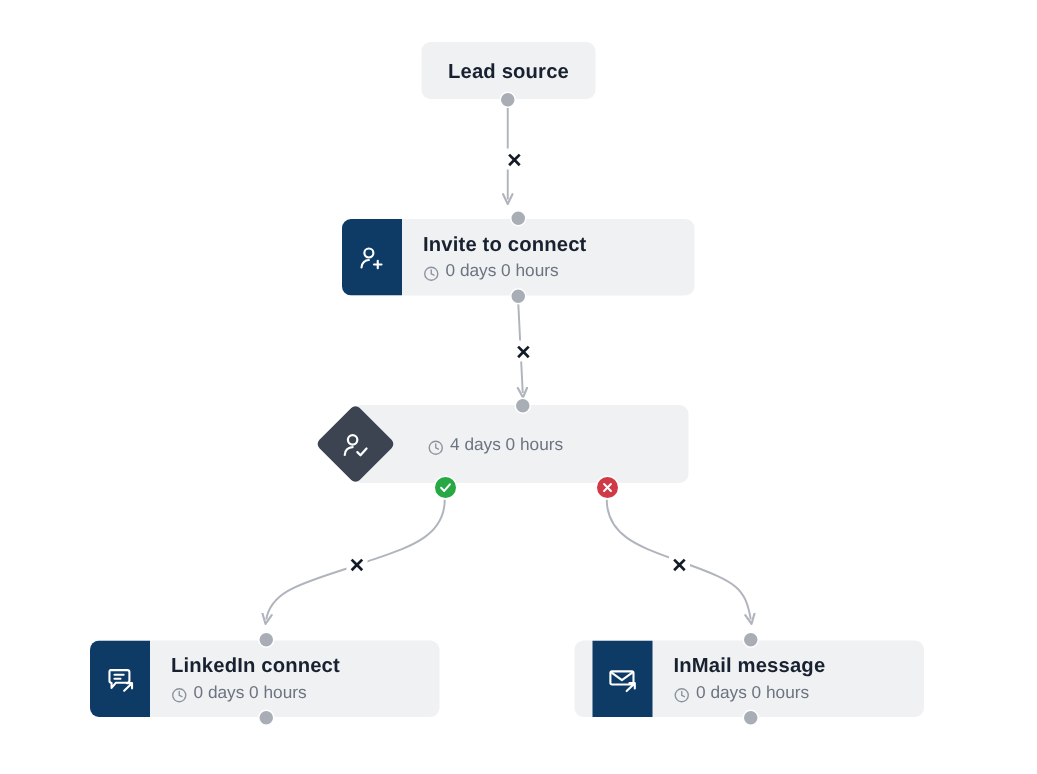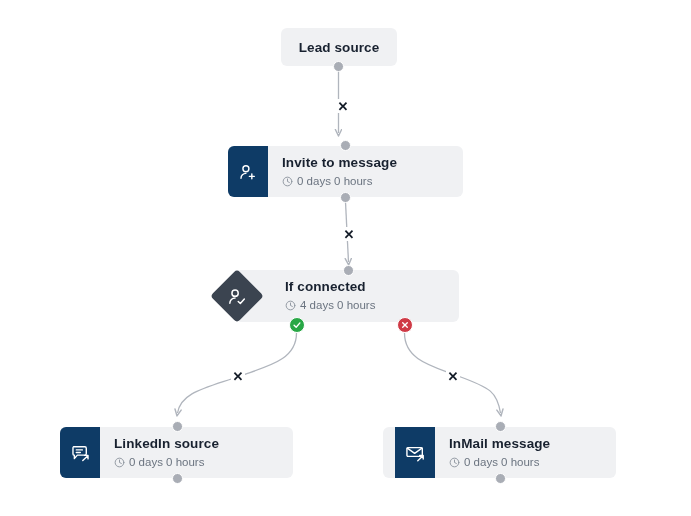--- a/index.html
+++ b/index.html
@@ -64,21 +64,21 @@
     font-weight: bold;
     color: #18212f;
     letter-spacing: 0.1px;
     line-height: 1.25;
   }
   .node-sub {
     margin-top: 3px;
     font-size: 11.5px;
     color: #6b7480;
     display: flex;
-    align-items: center;
+    align-items: flex-end;
     gap: 4px;
     line-height: 1.2;
   }
   .plain-title {
     font-size: 13.5px;
     font-weight: bold;
     color: #18212f;
     letter-spacing: 0.1px;
   }
   .clock-icon {
@@ -188,38 +188,37 @@
 
   <div class="node" style="left:228px; top:146px; width:235px; height:51px;">
     <div class="node-icon">
       <svg width="20" height="20" viewBox="0 0 24 24" fill="none" stroke="#ffffff" stroke-width="1.7" stroke-linecap="round" stroke-linejoin="round">
         <circle cx="9.5" cy="8" r="3.6"></circle>
         <path d="M3.6 19.5 a5.9 5.9 0 0 1 5.9 -5.9"></path>
         <path d="M16.6 14.2 L16.6 20.2 M13.6 17.2 L19.6 17.2"></path>
       </svg>
     </div>
     <div class="node-body">
-      <div class="node-title">Invite to message</div>
+      <div class="node-title">Invite to connect</div>
       <div class="node-sub">
         <span class="clock-icon">
           <svg width="11" height="11" viewBox="0 0 24 24" fill="none" stroke="#8b939d" stroke-width="2" stroke-linecap="round">
             <circle cx="12" cy="12" r="9.5"></circle>
             <path d="M12 6.5 L12 12 L16 14"></path>
           </svg>
         </span>
         <span>0 days 0 hours</span>
       </div>
     </div>
   </div>
   <div class="port" style="left:340px; top:140px;"></div>
   <div class="port" style="left:340px; top:192px;"></div>
 
   <div class="node" style="left:235px; top:270px; width:224px; height:52px;">
     <div class="node-body" style="padding-left:50px;">
-      <div class="node-title">If connected</div>
       <div class="node-sub">
         <span class="clock-icon">
           <svg width="11" height="11" viewBox="0 0 24 24" fill="none" stroke="#8b939d" stroke-width="2" stroke-linecap="round">
             <circle cx="12" cy="12" r="9.5"></circle>
             <path d="M12 6.5 L12 12 L16 14"></path>
           </svg>
         </span>
         <span>4 days 0 hours</span>
       </div>
     </div>
@@ -251,21 +250,21 @@
 
   <div class="node" style="left:60px; top:427px; width:233px; height:51px;">
     <div class="node-icon">
       <svg width="21" height="21" viewBox="0 0 24 24" fill="none" stroke="#ffffff" stroke-width="1.6" stroke-linecap="round" stroke-linejoin="round">
         <path d="M4 5.4 h13 a1.6 1.6 0 0 1 1.6 1.6 v6.4 a1.6 1.6 0 0 1 -1.6 1.6 h-8.6 L5 19 v-3.8 a1.6 1.6 0 0 1 -1.6 -1.6 V7 A1.6 1.6 0 0 1 4 5.4 z"></path>
         <path d="M7.2 9 h7 M7.2 12 h4.6"></path>
         <path d="M14.6 21.2 L20.4 15.6 M16.6 15.3 L20.6 15.3 L20.6 19.3"></path>
       </svg>
     </div>
     <div class="node-body">
-      <div class="node-title">LinkedIn source</div>
+      <div class="node-title">LinkedIn connect</div>
       <div class="node-sub">
         <span class="clock-icon">
           <svg width="11" height="11" viewBox="0 0 24 24" fill="none" stroke="#8b939d" stroke-width="2" stroke-linecap="round">
             <circle cx="12" cy="12" r="9.5"></circle>
             <path d="M12 6.5 L12 12 L16 14"></path>
           </svg>
         </span>
         <span>0 days 0 hours</span>
       </div>
     </div>

